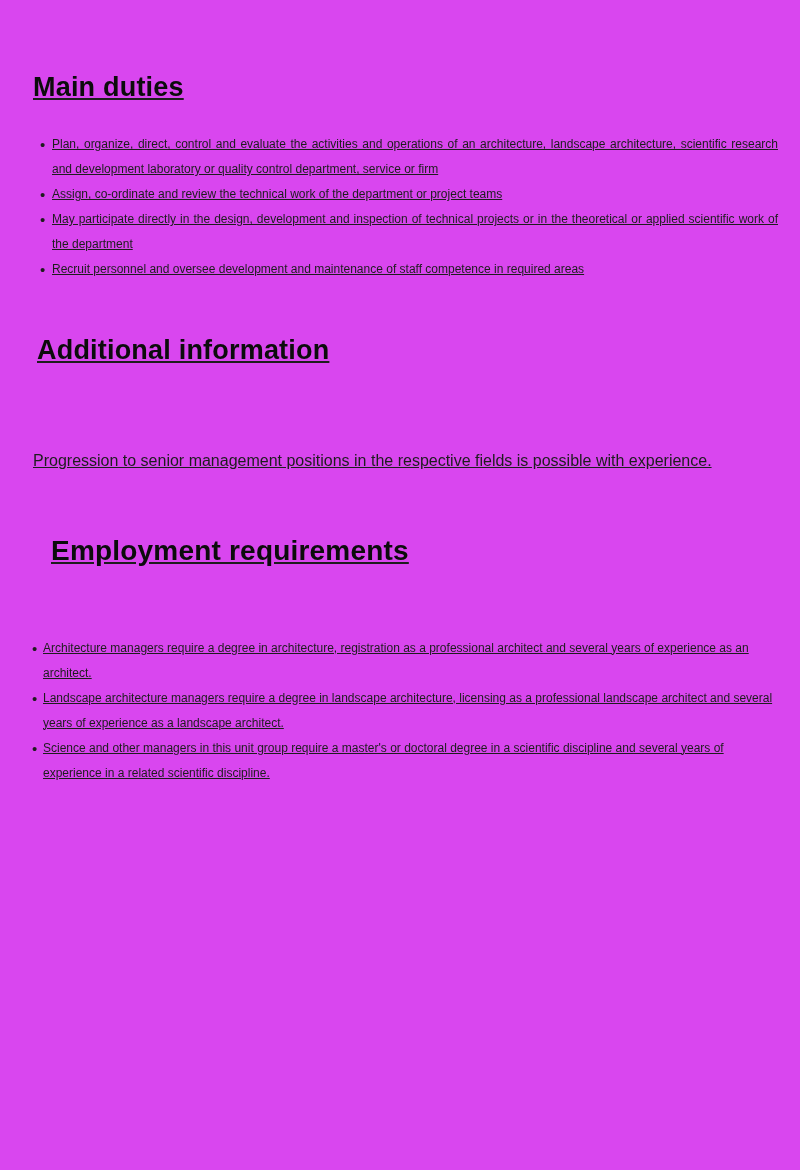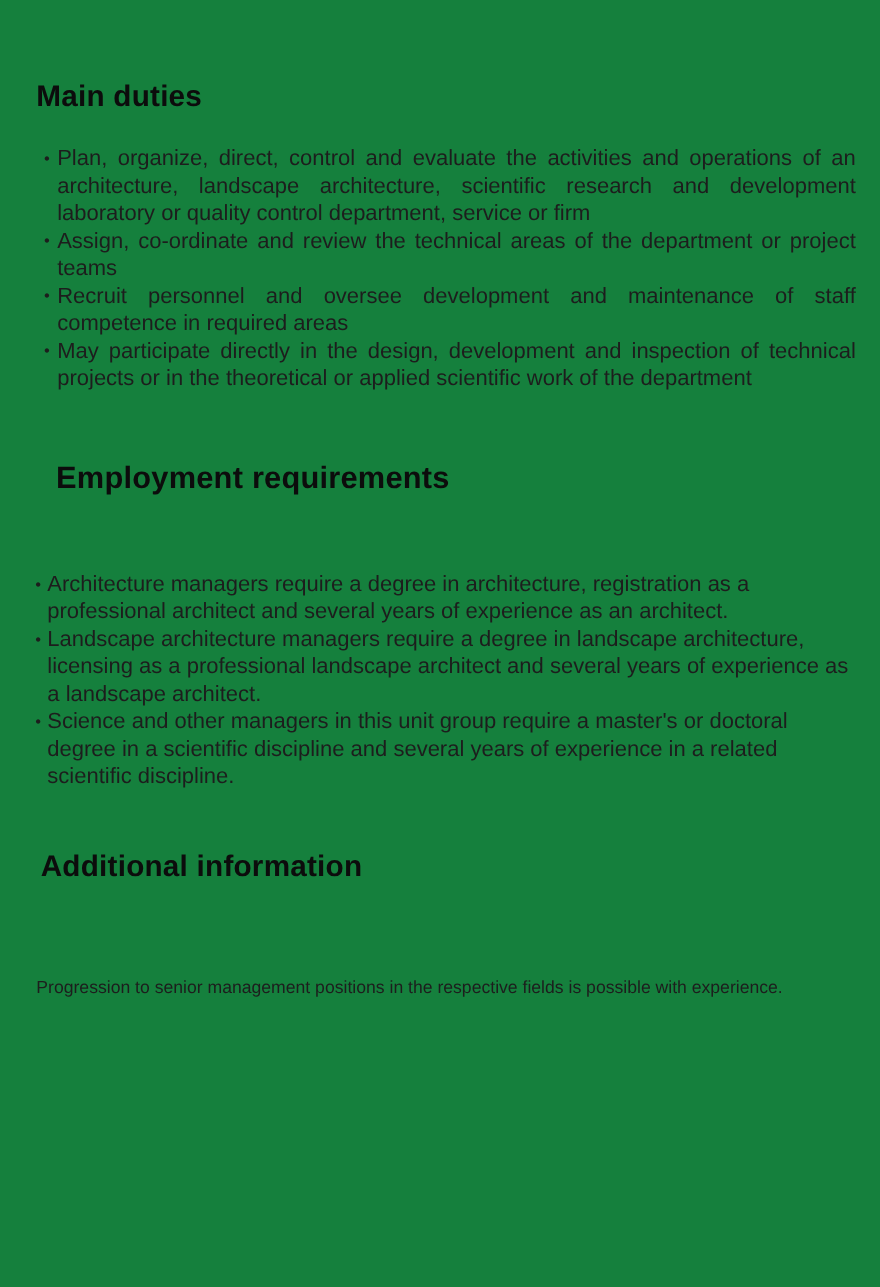--- a/index.html
+++ b/index.html
@@ -5,23 +5,24 @@
   html, body { margin: 0; padding: 0; }
   * { box-sizing: border-box; }
   body {
     font-family: "Liberation Sans", sans-serif;
     background: #f7f6f2;
   }
   .page {
     position: relative;
     width: 800px;
     height: 1170px;
-    background: #15803d;
+    background: #d946ef;
     color: #1d1d1d;
     overflow: hidden;
+    text-decoration: underline;
   }
   h1, h2, h3, p, ul, li { margin: 0; padding: 0; }
 
   .heading {
     font-weight: 700;
     color: #0c0c0c;
     line-height: 1.08;
     letter-spacing: 0.2px;
   }
   .h-main      { font-size: 27px; margin: 73px 0 0 33px; }
@@ -31,21 +32,21 @@
   .intro {
     font-size: 15px;
     font-weight: 700;
     color: #111111;
     line-height: 20px;
     margin: 40px 22px 0 22px;
   }
 
   .doc-list {
     list-style: none;
-    font-size: 20px;
+    font-size: 12px;
     line-height: 25px;
     color: #1d1d1d;
   }
   .doc-list li { position: relative; }
   .doc-list li::before {
     content: "\2022";
     position: absolute;
     font-size: 15px;
   }
 
@@ -76,35 +77,35 @@
 <body>
 
 <div class="page">
 
   <section>
     <h1 class="heading h-main">Main duties</h1>
 
 
     <ul class="doc-list list-duties">
       <li>Plan, organize, direct, control and evaluate the activities and operations of an architecture, landscape architecture, scientific research and development laboratory or quality control department, service or firm</li>
-      <li>Assign, co-ordinate and review the technical areas of the department or project teams</li>
+      <li>Assign, co-ordinate and review the technical work of the department or project teams</li>
+      <li>May participate directly in the design, development and inspection of technical projects or in the theoretical or applied scientific work of the department</li>
       <li>Recruit personnel and oversee development and maintenance of staff competence in required areas</li>
-      <li>May participate directly in the design, development and inspection of technical projects or in the theoretical or applied scientific work of the department</li>
     </ul>
+  </section>
+
+  <section>
+    <h3 class="heading h-addinfo">Additional information</h3>
+
+    <p class="closing-paragraph">Progression to senior management positions in the respective fields is possible with experience.</p>
   </section>
 
   <section>
     <h2 class="heading h-employ">Employment requirements</h2>
 
     <ul class="doc-list list-requirements">
       <li>Architecture managers require a degree in architecture, registration as a professional architect and several years of experience as an architect.</li>
       <li>Landscape architecture managers require a degree in landscape architecture, licensing as a professional landscape architect and several years of experience as a landscape architect.</li>
       <li>Science and other managers in this unit group require a master's or doctoral degree in a scientific discipline and several years of experience in a related scientific discipline.</li>
     </ul>
   </section>
 
-  <section>
-    <h3 class="heading h-addinfo">Additional information</h3>
-
-    <p class="closing-paragraph">Progression to senior management positions in the respective fields is possible with experience.</p>
-  </section>
-
 </div>
 
 </body></html>

